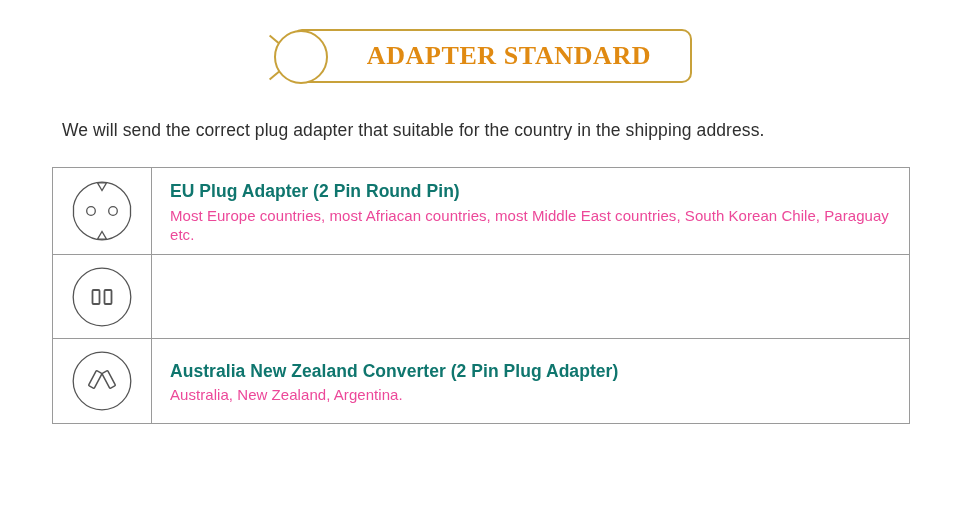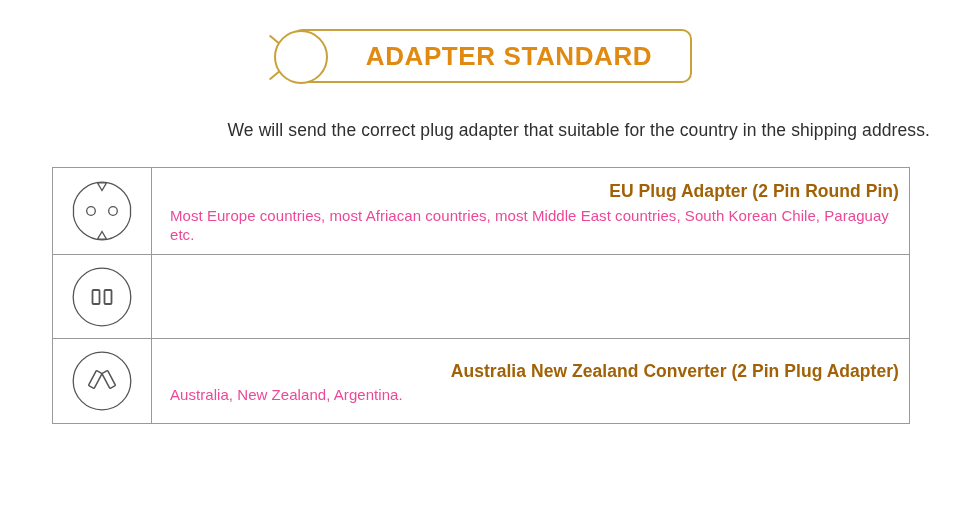--- a/index.html
+++ b/index.html
@@ -13,20 +13,21 @@
     font-family: "Liberation Sans", sans-serif;
     color: #2b2b2b;
     overflow: hidden;
     position: relative;
   }
 
   
   .header-area {
     position: relative;
     height: 110px;
+    font-family: Liberation Serif, serif;
   }
   .badge {
     position: absolute;
     left: 292px;
     top: 29px;
     width: 400px;
     height: 54px;
     border: 2px solid #c8a13a;
     border-radius: 10px;
     box-sizing: border-box;
@@ -73,28 +74,27 @@
   }
   .badge-tick.bl {
     left: 268px;
     top: 74px;
     transform: rotate(-40deg);
   }
 
   
   .intro {
     position: absolute;
-    left: 50px;
+    left: 62px;
     top: 120px;
     width: 880px;
     font-size: 17.5px;
     color: #2f2f2f;
     letter-spacing: 0.1px;
     white-space: nowrap;
-    text-align: right;
   }
 
   
   .table {
     position: absolute;
     left: 52px;
     top: 167px;
     width: 858px;
     border: 1px solid #9a9a9a;
     box-sizing: border-box;
@@ -122,25 +122,24 @@
     flex: 1 1 auto;
     padding: 12px 10px 10px 18px;
     box-sizing: border-box;
     display: flex;
     flex-direction: column;
     justify-content: center;
   }
   .row-title {
     font-size: 17.5px;
     font-weight: bold;
-    color: #a16207;
+    color: #0f766e;
     line-height: 1.3;
     margin-bottom: 3px;
     letter-spacing: 0.05px;
-    text-align: right;
   }
   .row-desc {
     font-size: 15px;
     color: #ec4899;
     line-height: 1.28;
     letter-spacing: 0.05px;
     max-width: 720px;
   }
   svg { display: block; }
 </style>

